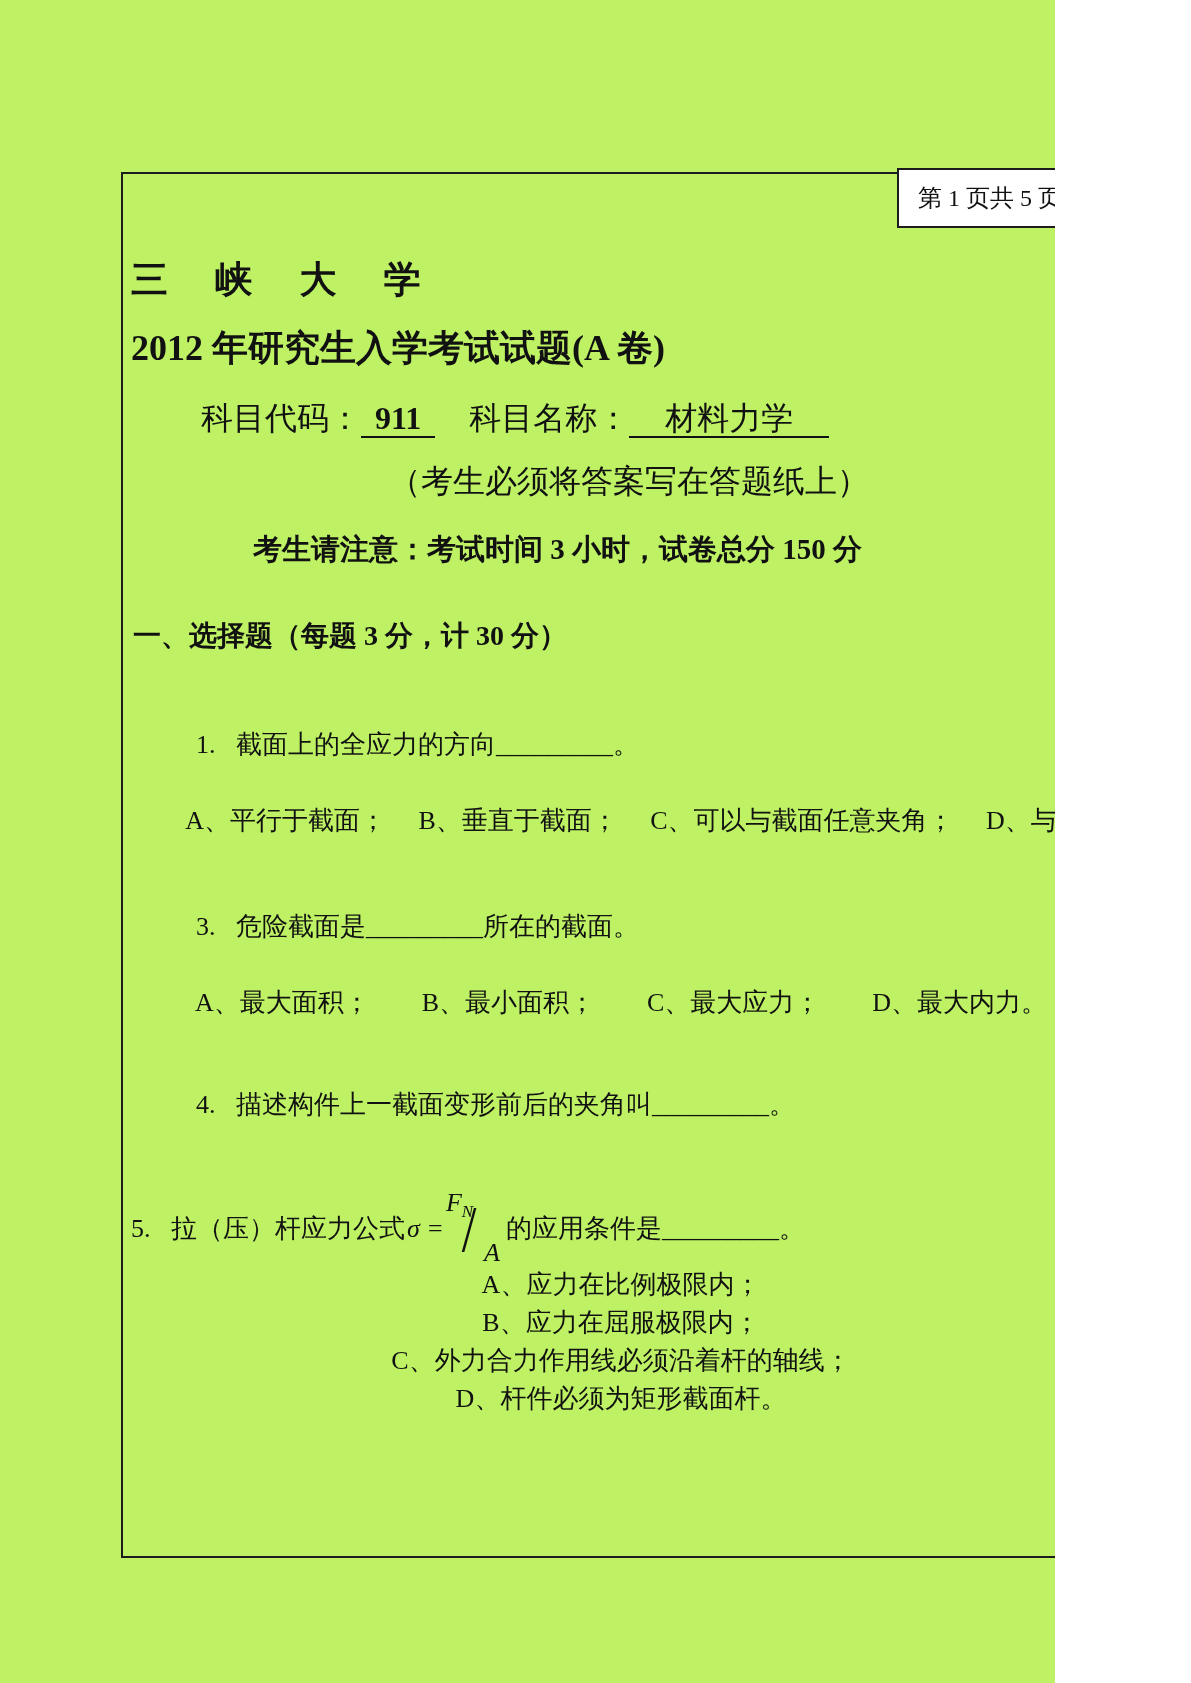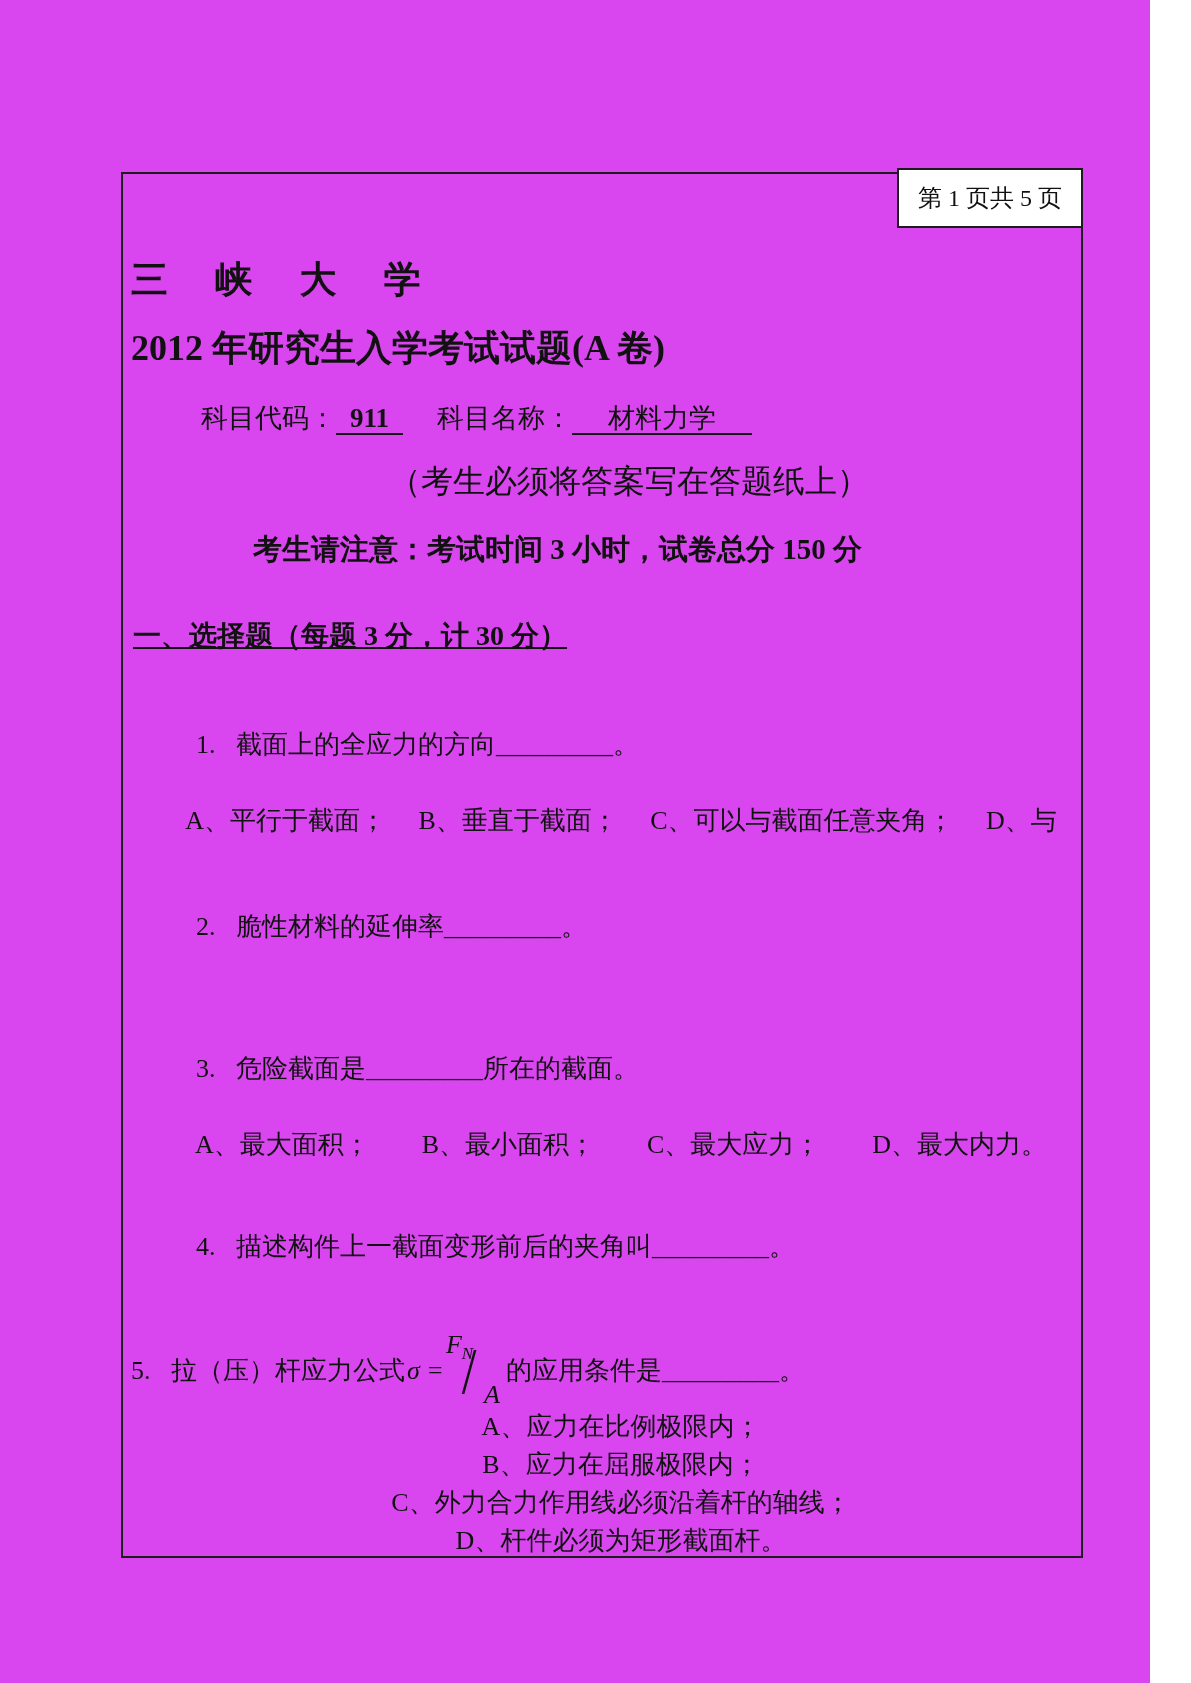--- a/index.html
+++ b/index.html
@@ -1,19 +1,19 @@
 <!DOCTYPE html>
 <html><head>
 <meta charset="utf-8">
 <style>
   html,body{margin:0;padding:0;background:#ffffff;}
   .page{
     position:relative;
-    width:1150px;height:1683px;
-    background:#d946ef;
+    width:1055px;height:1683px;
+    background:#bef264;
     font-family:"Liberation Serif","DejaVu Serif",serif;
     color:#111;
     overflow:hidden;
   }
   .border-box{
     position:absolute;left:121px;top:172px;
     width:962px;height:1386px;
     border:2px solid #1c1c1c;
     box-sizing:border-box;
   }
@@ -35,36 +35,36 @@
     line-height:40px;
     word-spacing:34px;
     letter-spacing:2px;
   }
   .exam-title{
     margin:28px 0 0 0;text-align:left;
     font-size:36px;font-weight:bold;line-height:40px;
   }
   .subject-line{
     margin:30px 0 0 70px;
-    font-size:27px;line-height:40px;
+    font-size:32px;line-height:40px;
   }
   .subject-line .gap{display:inline-block;width:34px;}
   .u{border-bottom:2px solid #111;padding:0 14px;font-weight:bold;}
   .u-wide{border-bottom:2px solid #111;padding:0 36px;}
   .answer-note{
     margin:23px 0 0 258px;
     font-size:32px;line-height:40px;
   }
   .notice{
     margin:27px 0 0 122px;
     font-size:29px;font-weight:bold;line-height:42px;
   }
   .section-title{
     margin:46px 0 6px 2px;
-    font-size:28px;font-weight:bold;line-height:40px;text-decoration:underline;
+    font-size:28px;font-weight:bold;line-height:40px;
   }
 
   .question{font-size:26px;}
   .q-stem{line-height:38px;white-space:pre-wrap;}
   .q-num{display:inline-block;width:40px;}
   .q-options{margin-left:44px;text-align:center;}
   .q-options div{line-height:38px;white-space:pre-wrap;}
 
   .q1{margin-top:32px;}
   .q2{margin-top:30px;}
@@ -116,23 +116,20 @@
       <div class="question q1">
         <div class="q-stem">
           <span class="q-num">1.</span><span>截面上的全应力的方向_________。</span>
         </div>
         <div class="q-options">
           <div>A、平行于截面；　 B、垂直于截面；　 C、可以与截面任意夹角；　 D、与</div>
         </div>
       </div>
 
       <div class="question q2">
-        <div class="q-stem">
-          <span class="q-num">2.</span><span>脆性材料的延伸率_________。</span>
-        </div>
       </div>
 
       <div class="question q3">
         <div class="q-stem">
           <span class="q-num">3.</span><span>危险截面是_________所在的截面。</span>
         </div>
         <div class="q-options">
           <div>A、最大面积；　　B、最小面积；　　C、最大应力；　　D、最大内力。</div>
         </div>
       </div>

